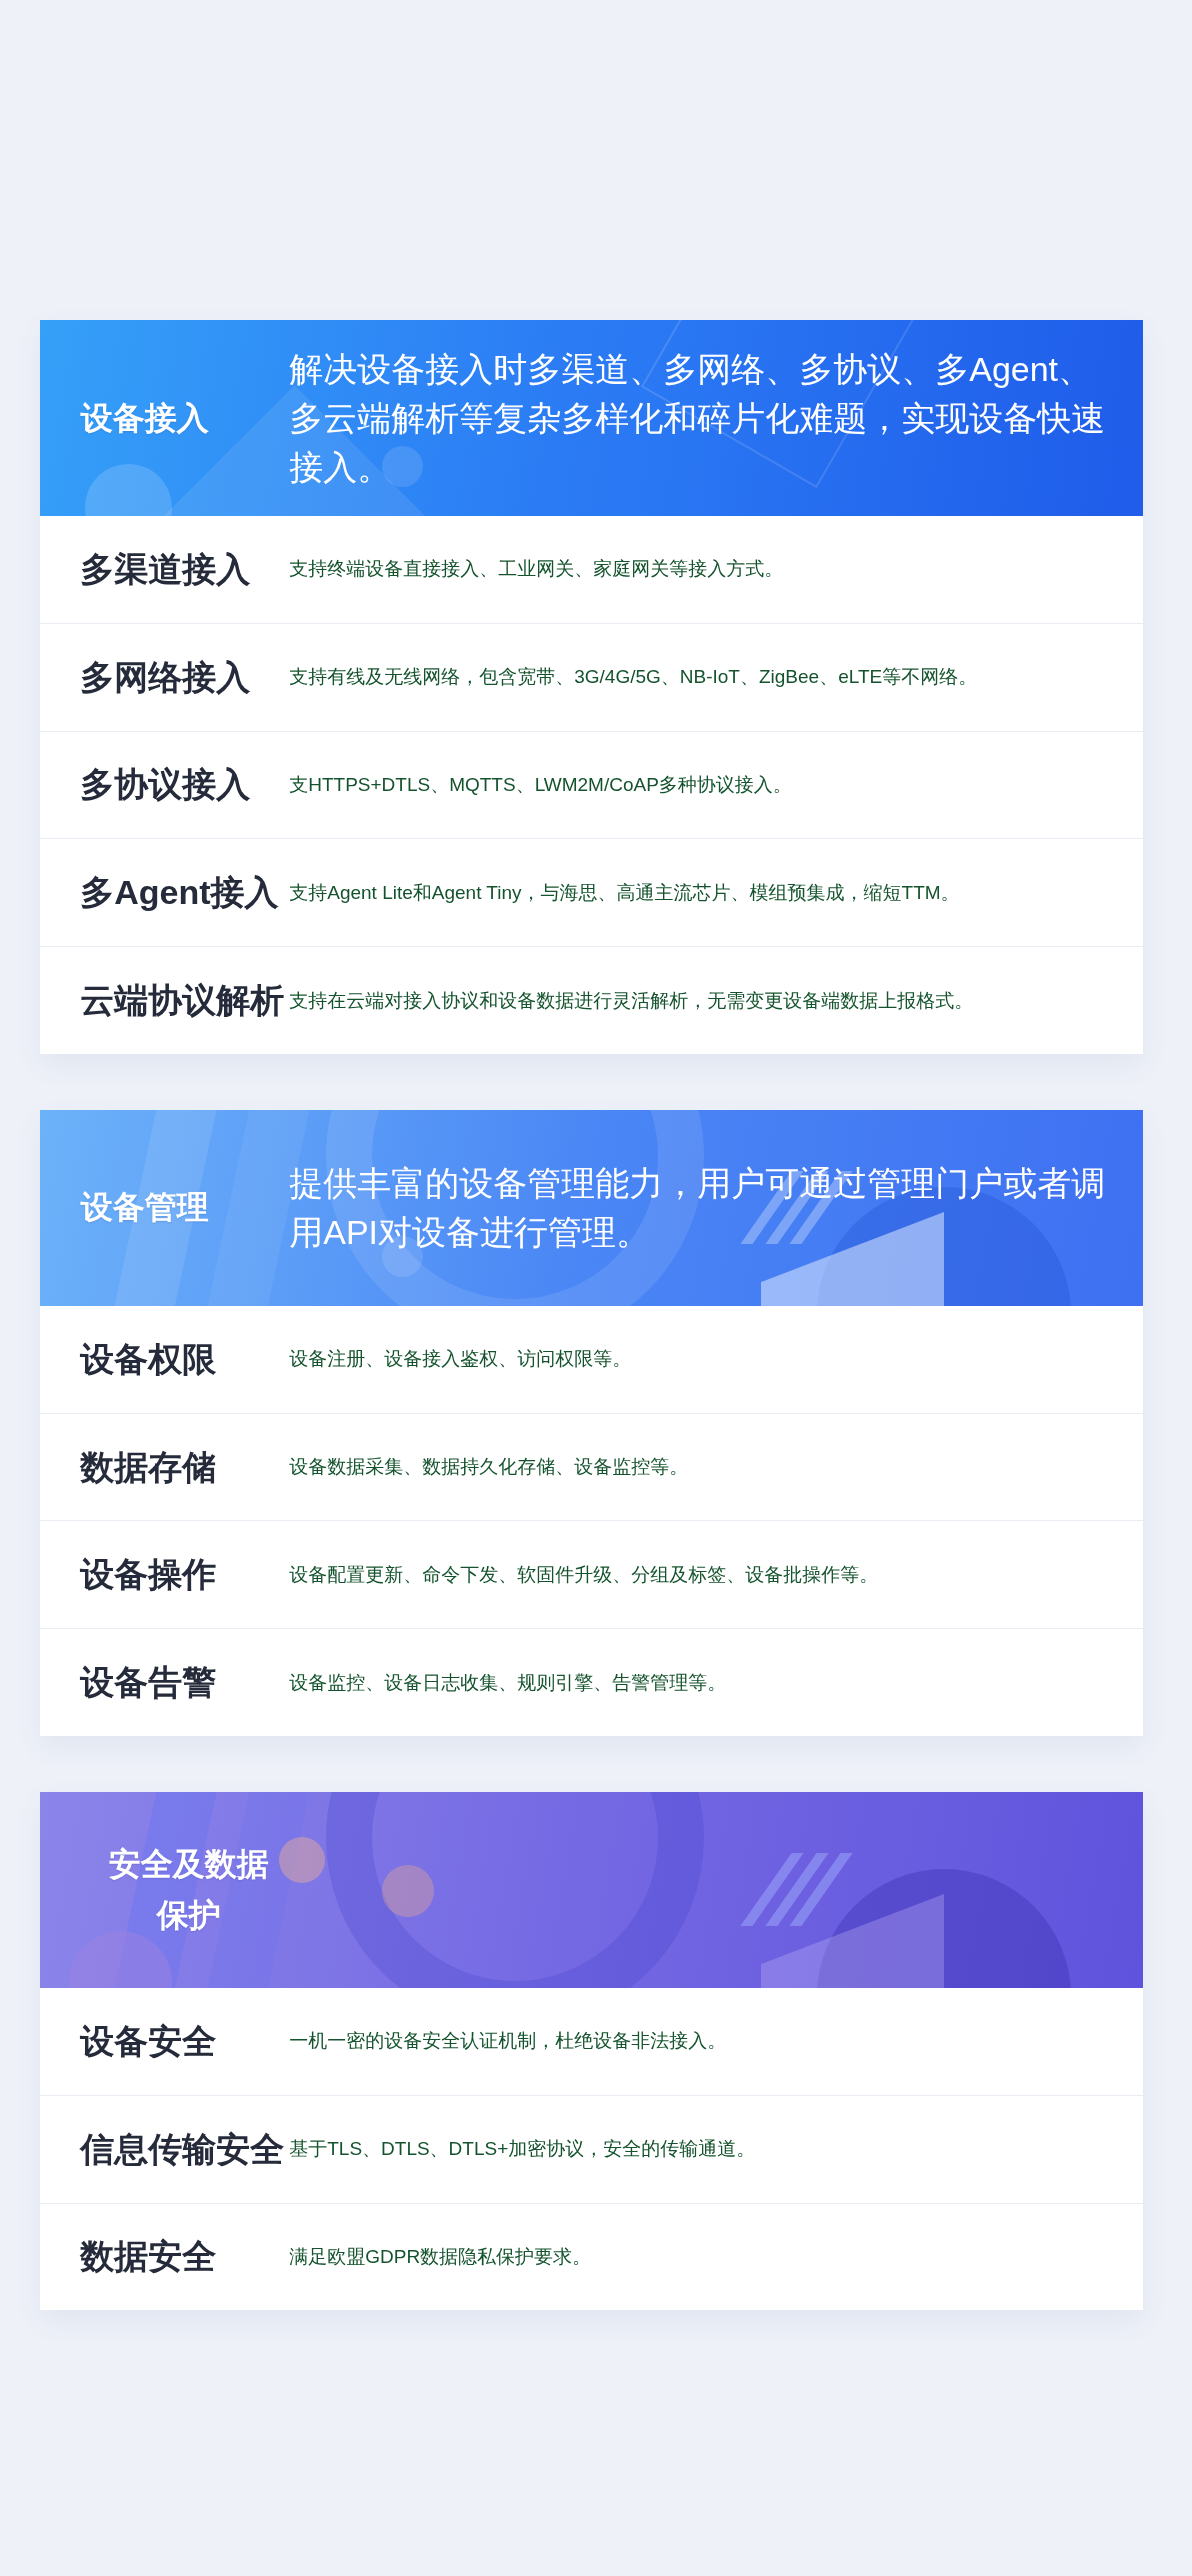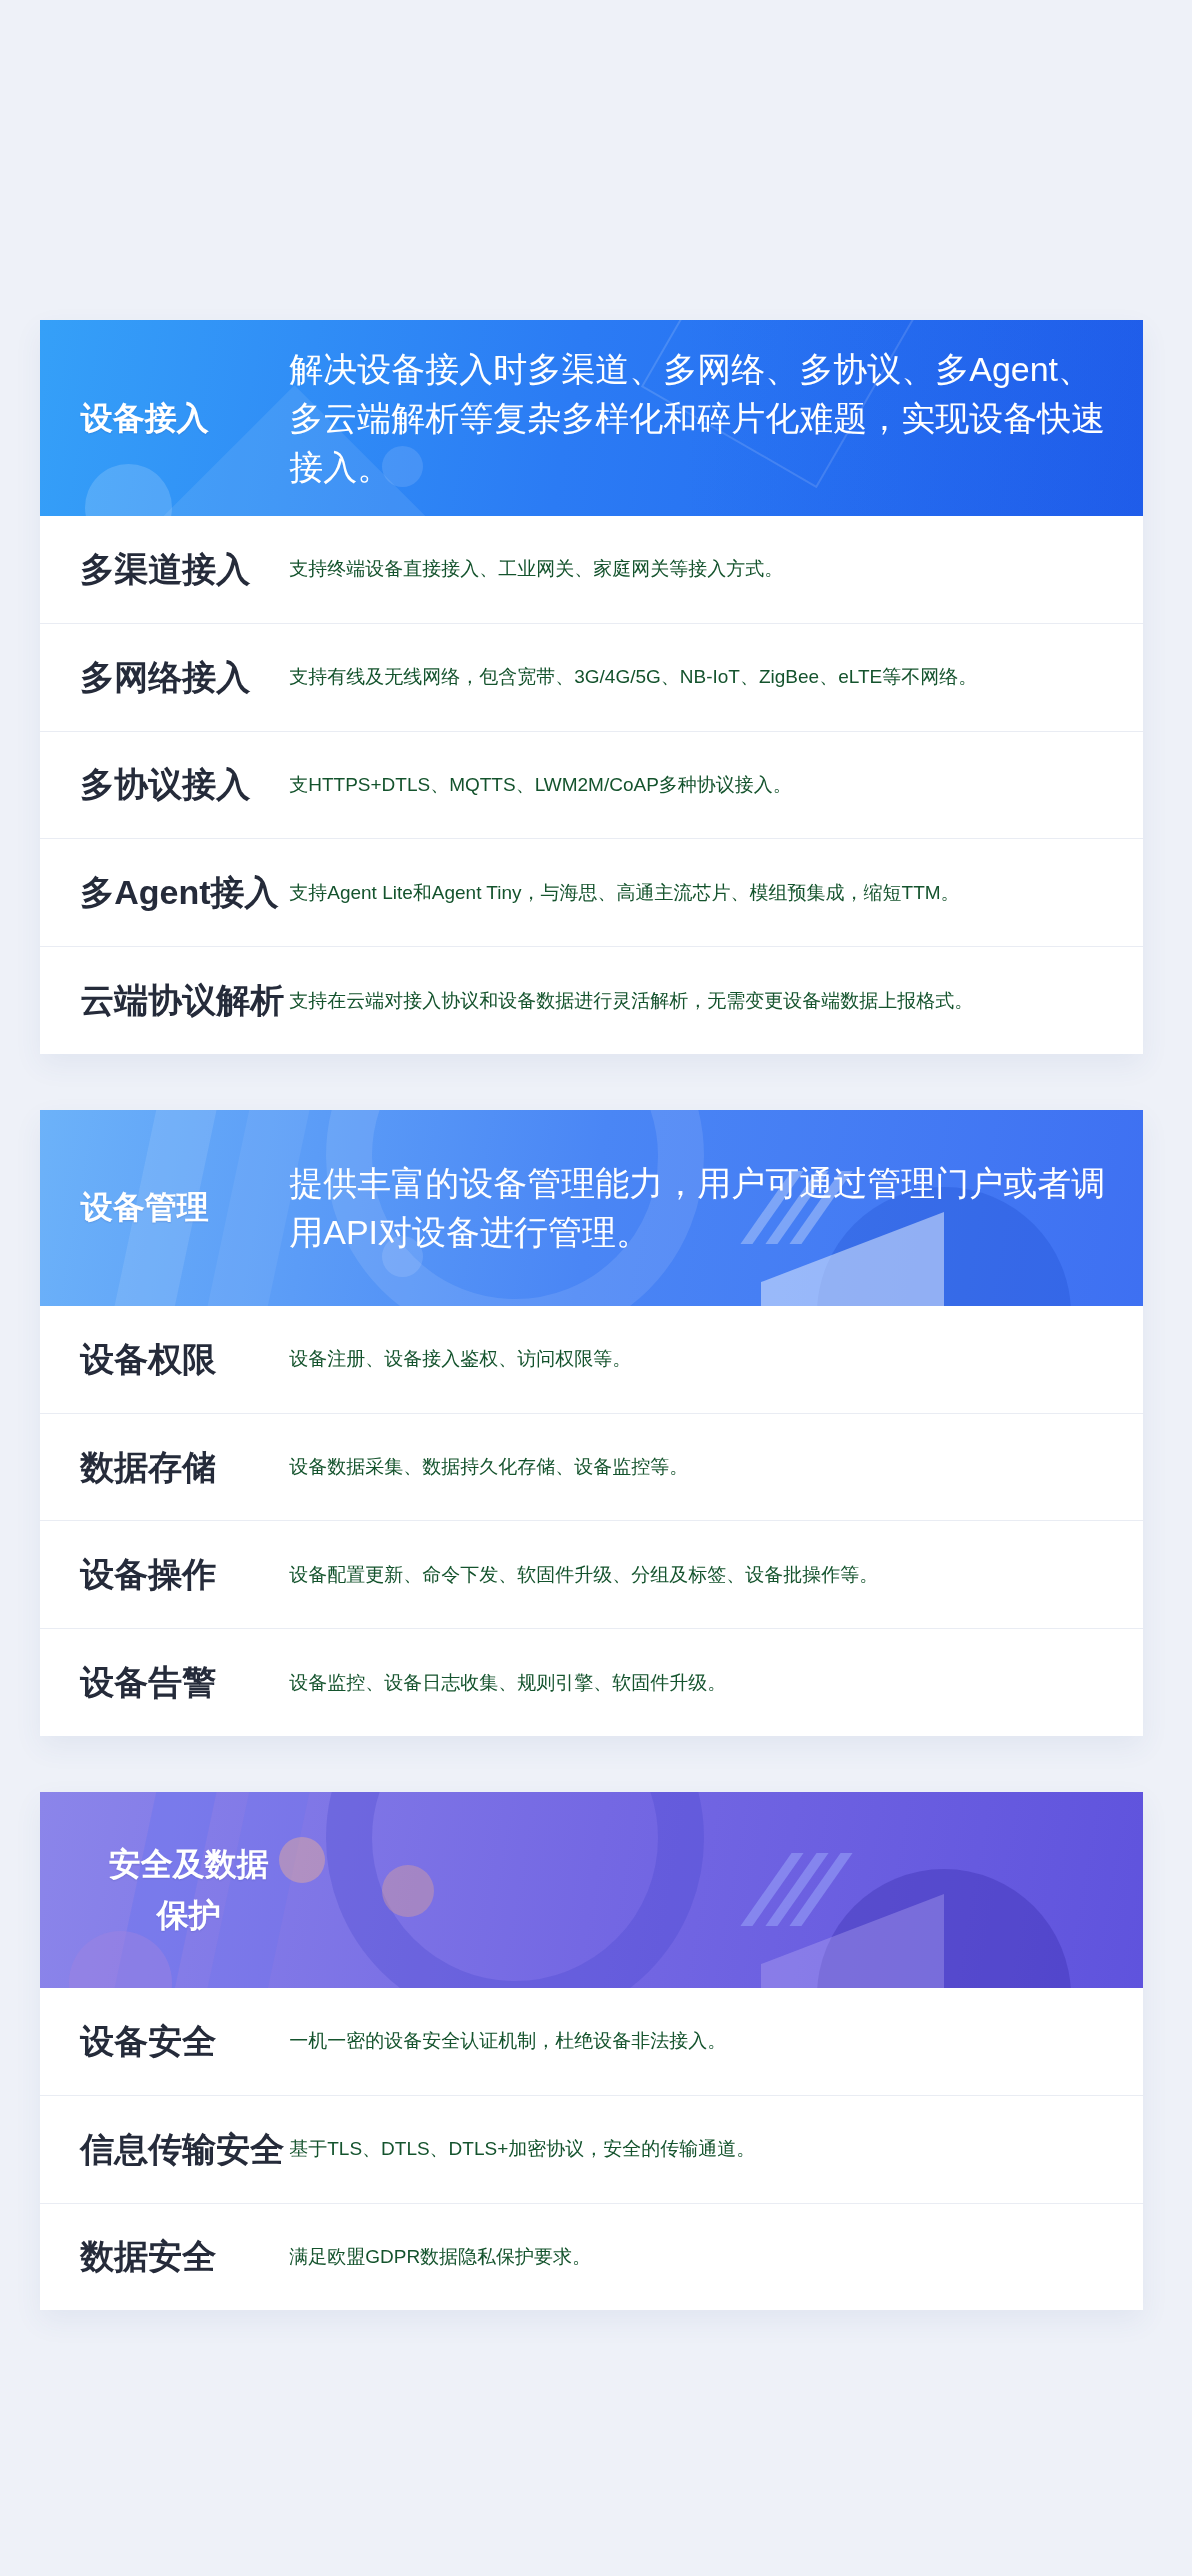--- a/index.html
+++ b/index.html
@@ -164,21 +164,21 @@
     <div class="row">
       <div class="row-term">数据存储</div>
       <p class="row-desc">设备数据采集、数据持久化存储、设备监控等。</p>
     </div>
     <div class="row">
       <div class="row-term">设备操作</div>
       <p class="row-desc">设备配置更新、命令下发、软固件升级、分组及标签、设备批操作等。</p>
     </div>
     <div class="row">
       <div class="row-term">设备告警</div>
-      <p class="row-desc">设备监控、设备日志收集、规则引擎、软固件升级。</p>
+      <p class="row-desc">设备监控、设备日志收集、规则引擎、告警管理等。</p>
     </div>
   </section>
 
   <section class="card">
     <header class="hdr hdr-security">
       <div class="decor d-bar b1 blue"></div>
       <div class="decor d-bar b2 blue"></div>
       <div class="decor d-ring indigo"></div>
       <div class="decor d-dot salmon1"></div>
       <div class="decor d-dot salmon2"></div>

